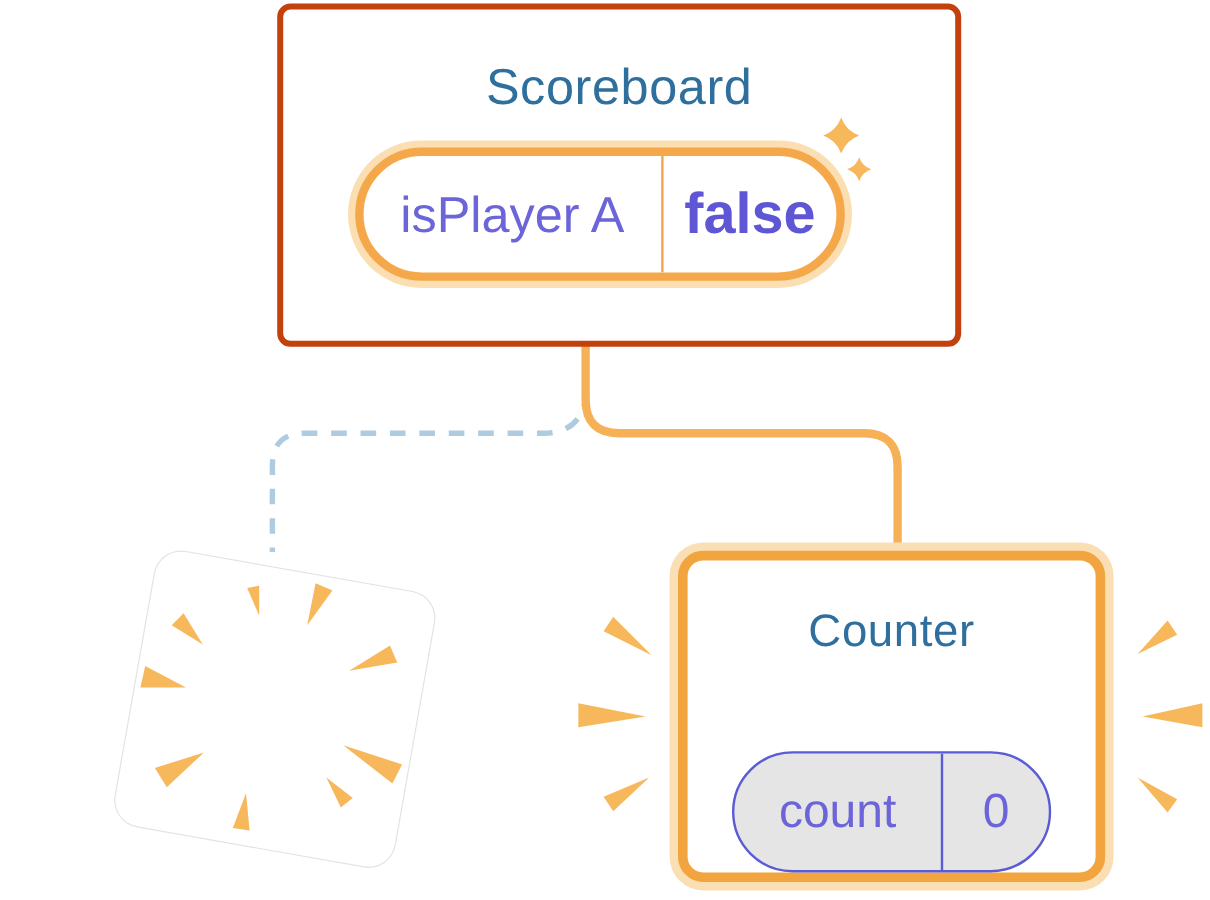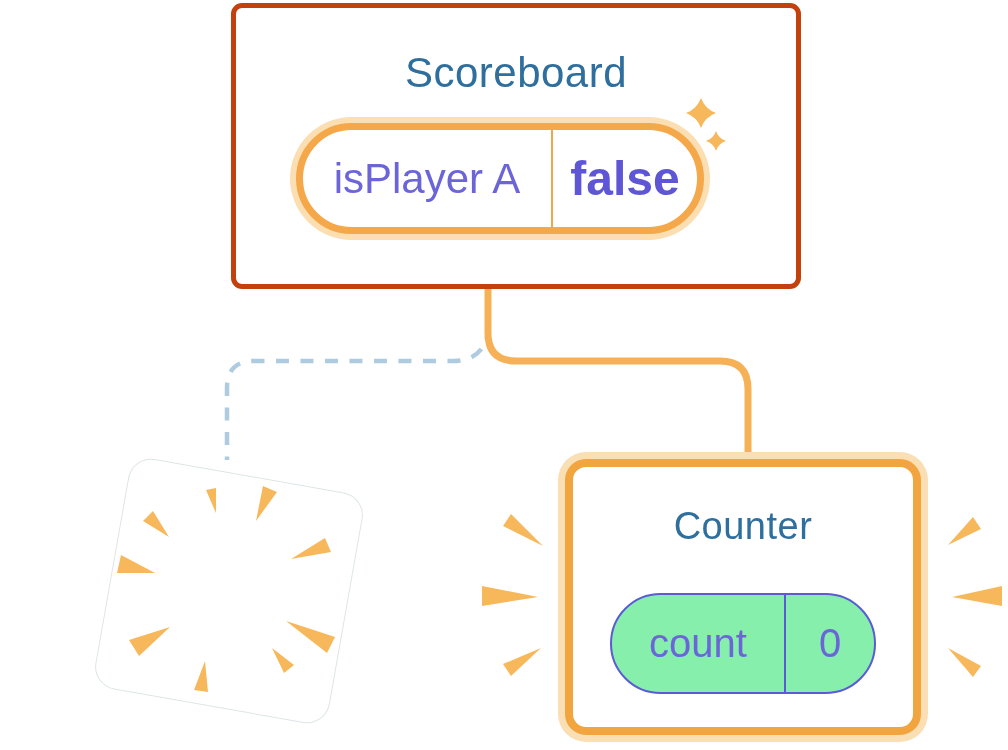--- a/index.html
+++ b/index.html
@@ -46,28 +46,28 @@
     box-shadow:0 0 0 1px rgba(125,150,160,0.25);
   }
 
   
   .counter-outer{
     position:absolute;left:558px;top:452px;width:370px;height:290px;
     background:#FBDFB4;border-radius:28px;padding:7px;box-sizing:border-box;
   }
   .counter-inner{
     width:100%;height:100%;background:#fff;border:8px solid #F2A43F;
-    border-radius:21px;box-sizing:border-box;display:flex;flex-direction:column;align-items:center;
+    border-radius:21px;box-sizing:border-box;display:flex;flex-direction:column;align-items:center;justify-content:space-between;
   }
   .counter-title{
     margin-top:40px;font-size:38px;line-height:1;color:#2F6F9D;letter-spacing:0.5px;
   }
   .counter-pill{
     margin-top:48px;width:266px;height:101px;border:2px solid #5B5BD6;border-radius:52px;
-    display:flex;align-items:stretch;overflow:hidden;box-sizing:border-box;background:#86efac;
+    display:flex;align-items:stretch;overflow:hidden;box-sizing:border-box;background:#e5e5e5;
   }
   .ct-cell-key{
     width:172px;display:flex;align-items:center;justify-content:center;
     font-size:40px;color:#6C65DA;
   }
   .ct-divider{width:2px;background:#5B5BD6;}
   .ct-cell-value{
     flex:1;display:flex;align-items:center;justify-content:center;
     font-size:40px;color:#6C65DA;
   }

